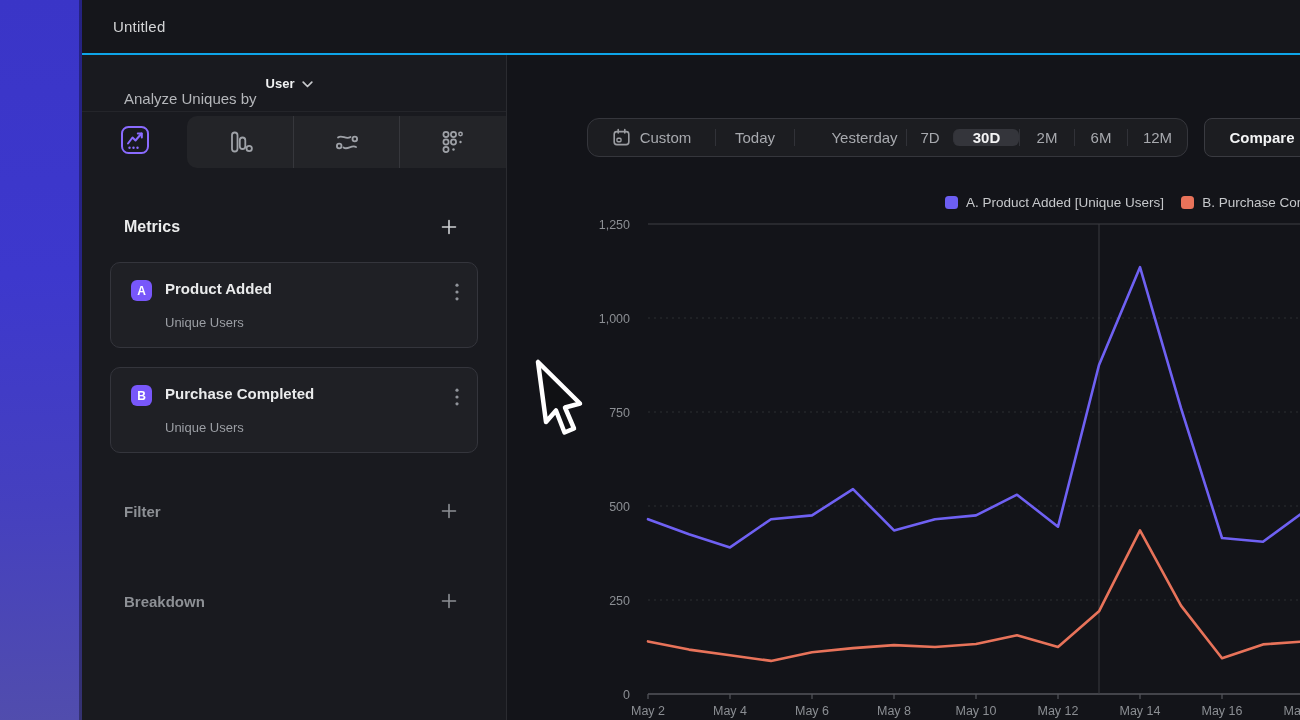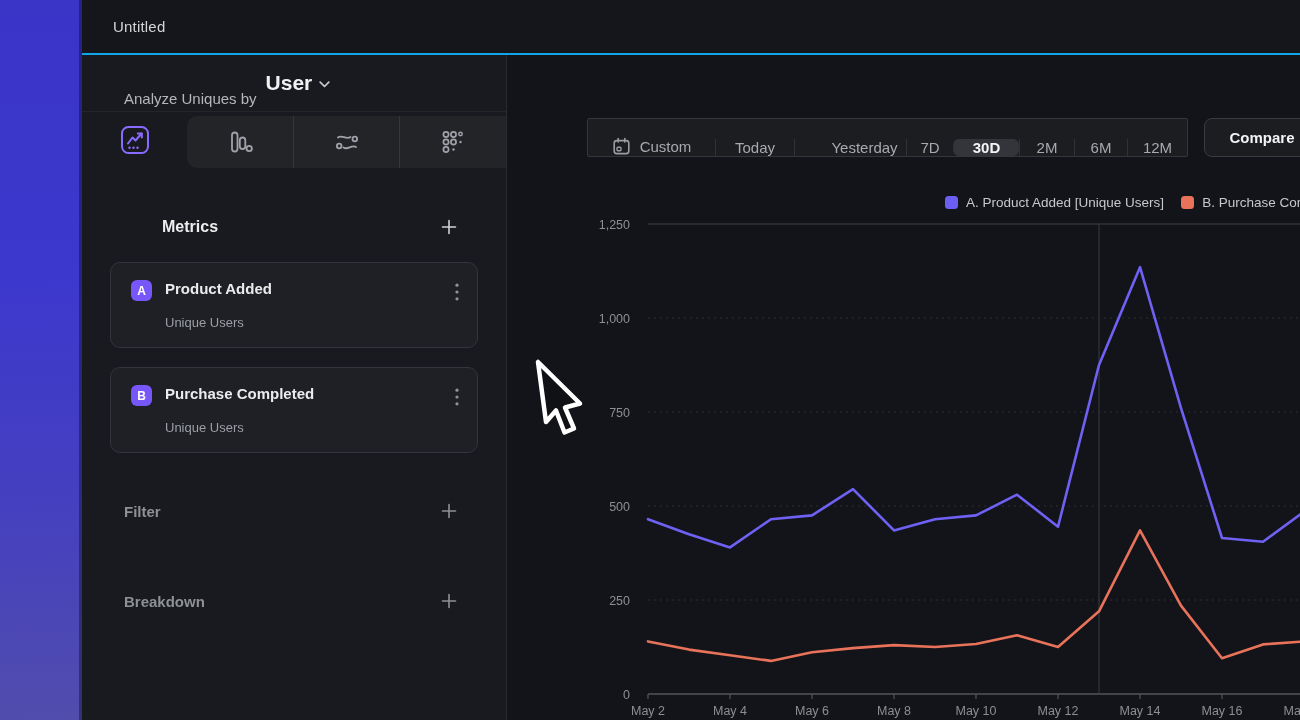--- a/index.html
+++ b/index.html
@@ -32,42 +32,42 @@
   .sidebar {
     position:absolute; left:82px; top:55px; width:424px; height:665px;
     background:#191a1f;
   }
   .analyze-row {
     position:absolute; left:0; top:0; width:100%; height:57px;
     display:flex; align-items:center; padding-left:42px; gap:9px;
     border-bottom:1px solid #24252a;
   }
   .analyze-label { font-size:15px; color:#b4b6ba;margin-top:31px; }
-  .analyze-value { font-size:21px; color:#f0f1f2; font-weight:700; display:flex; align-items:center; gap:7px; cursor:pointer; }
+  .analyze-value { font-size:13px; color:#f0f1f2; font-weight:700; display:flex; align-items:center; gap:7px; cursor:pointer; }
   .analyze-value svg { margin-top:2px; }
 
   .tabstrip { position:absolute; left:0; top:57px; width:100%; height:56px; }
   .tabpanel {
     position:absolute; left:105px; top:4px; right:0; height:52px;
     background:#232428; border-radius:10px 0 0 10px;
     display:flex;
   }
   .tab { flex:1; display:flex; align-items:center; justify-content:center; cursor:pointer; position:relative; }
   .tab + .tab { border-left:1px solid #36373c; }
   .tab-selected {
     position:absolute; left:0; top:0; width:105px; height:56px;
     display:flex; align-items:center; justify-content:center; cursor:pointer;
   }
 
   .section-row {
     position:absolute; left:0; width:100%; height:32px;
     display:flex; align-items:center; justify-content:space-between;
     padding:0 48px 0 42px;
   }
-  .section-title-bright { font-size:16px; font-weight:700; color:#eceded;margin-left:38px; }
+  .section-title-bright { font-size:16px; font-weight:700; color:#eceded; }
   .section-title-dim { font-size:15px; font-weight:600; color:#8d9095; }
   .plus-btn { background:none; border:none; cursor:pointer; display:flex; align-items:center; }
 
   .metric-card {
     position:absolute; left:28px; width:368px; height:86px;
     background:#1f2025; border:1px solid #34353c; border-radius:10px;
     cursor:pointer;
   }
   .metric-badge {
     position:absolute; left:20px; top:17px; width:21px; height:21px;
@@ -79,22 +79,22 @@
   .kebab { position:absolute; right:14px; top:16px; padding:4px; background:none; border:none; cursor:pointer; }
 
   
   .main {
     position:absolute; left:506px; top:55px; width:794px; height:665px;
     background:#131419; border-left:1px solid #2a2b30; overflow:hidden;
   }
 
   .range-control {
     position:absolute; left:80px; top:63px; height:39px;
-    display:flex; align-items:flex-end;
-    background:#1c1d21; border:1px solid #35363c; border-radius:2px;
+    display:flex; align-items:center;
+    background:#1c1d21; border:1px solid #35363c; border-radius:12px;
   }
   .range-seg {
     display:flex; align-items:center; justify-content:center; gap:9px;
     font-size:15px; color:#a7a9ae; cursor:pointer; white-space:nowrap;
   }
   .range-seg + .range-seg { border-left:1px solid #313238; }
   .range-seg.selected { background:#34353b; color:#f4f4f5; font-weight:600; border-radius:6px; }
   .compare-btn {
     position:absolute; left:697px; top:63px; height:39px; width:116px;
     background:#1c1d21; border:1px solid #3a3b41; border-radius:8px;

